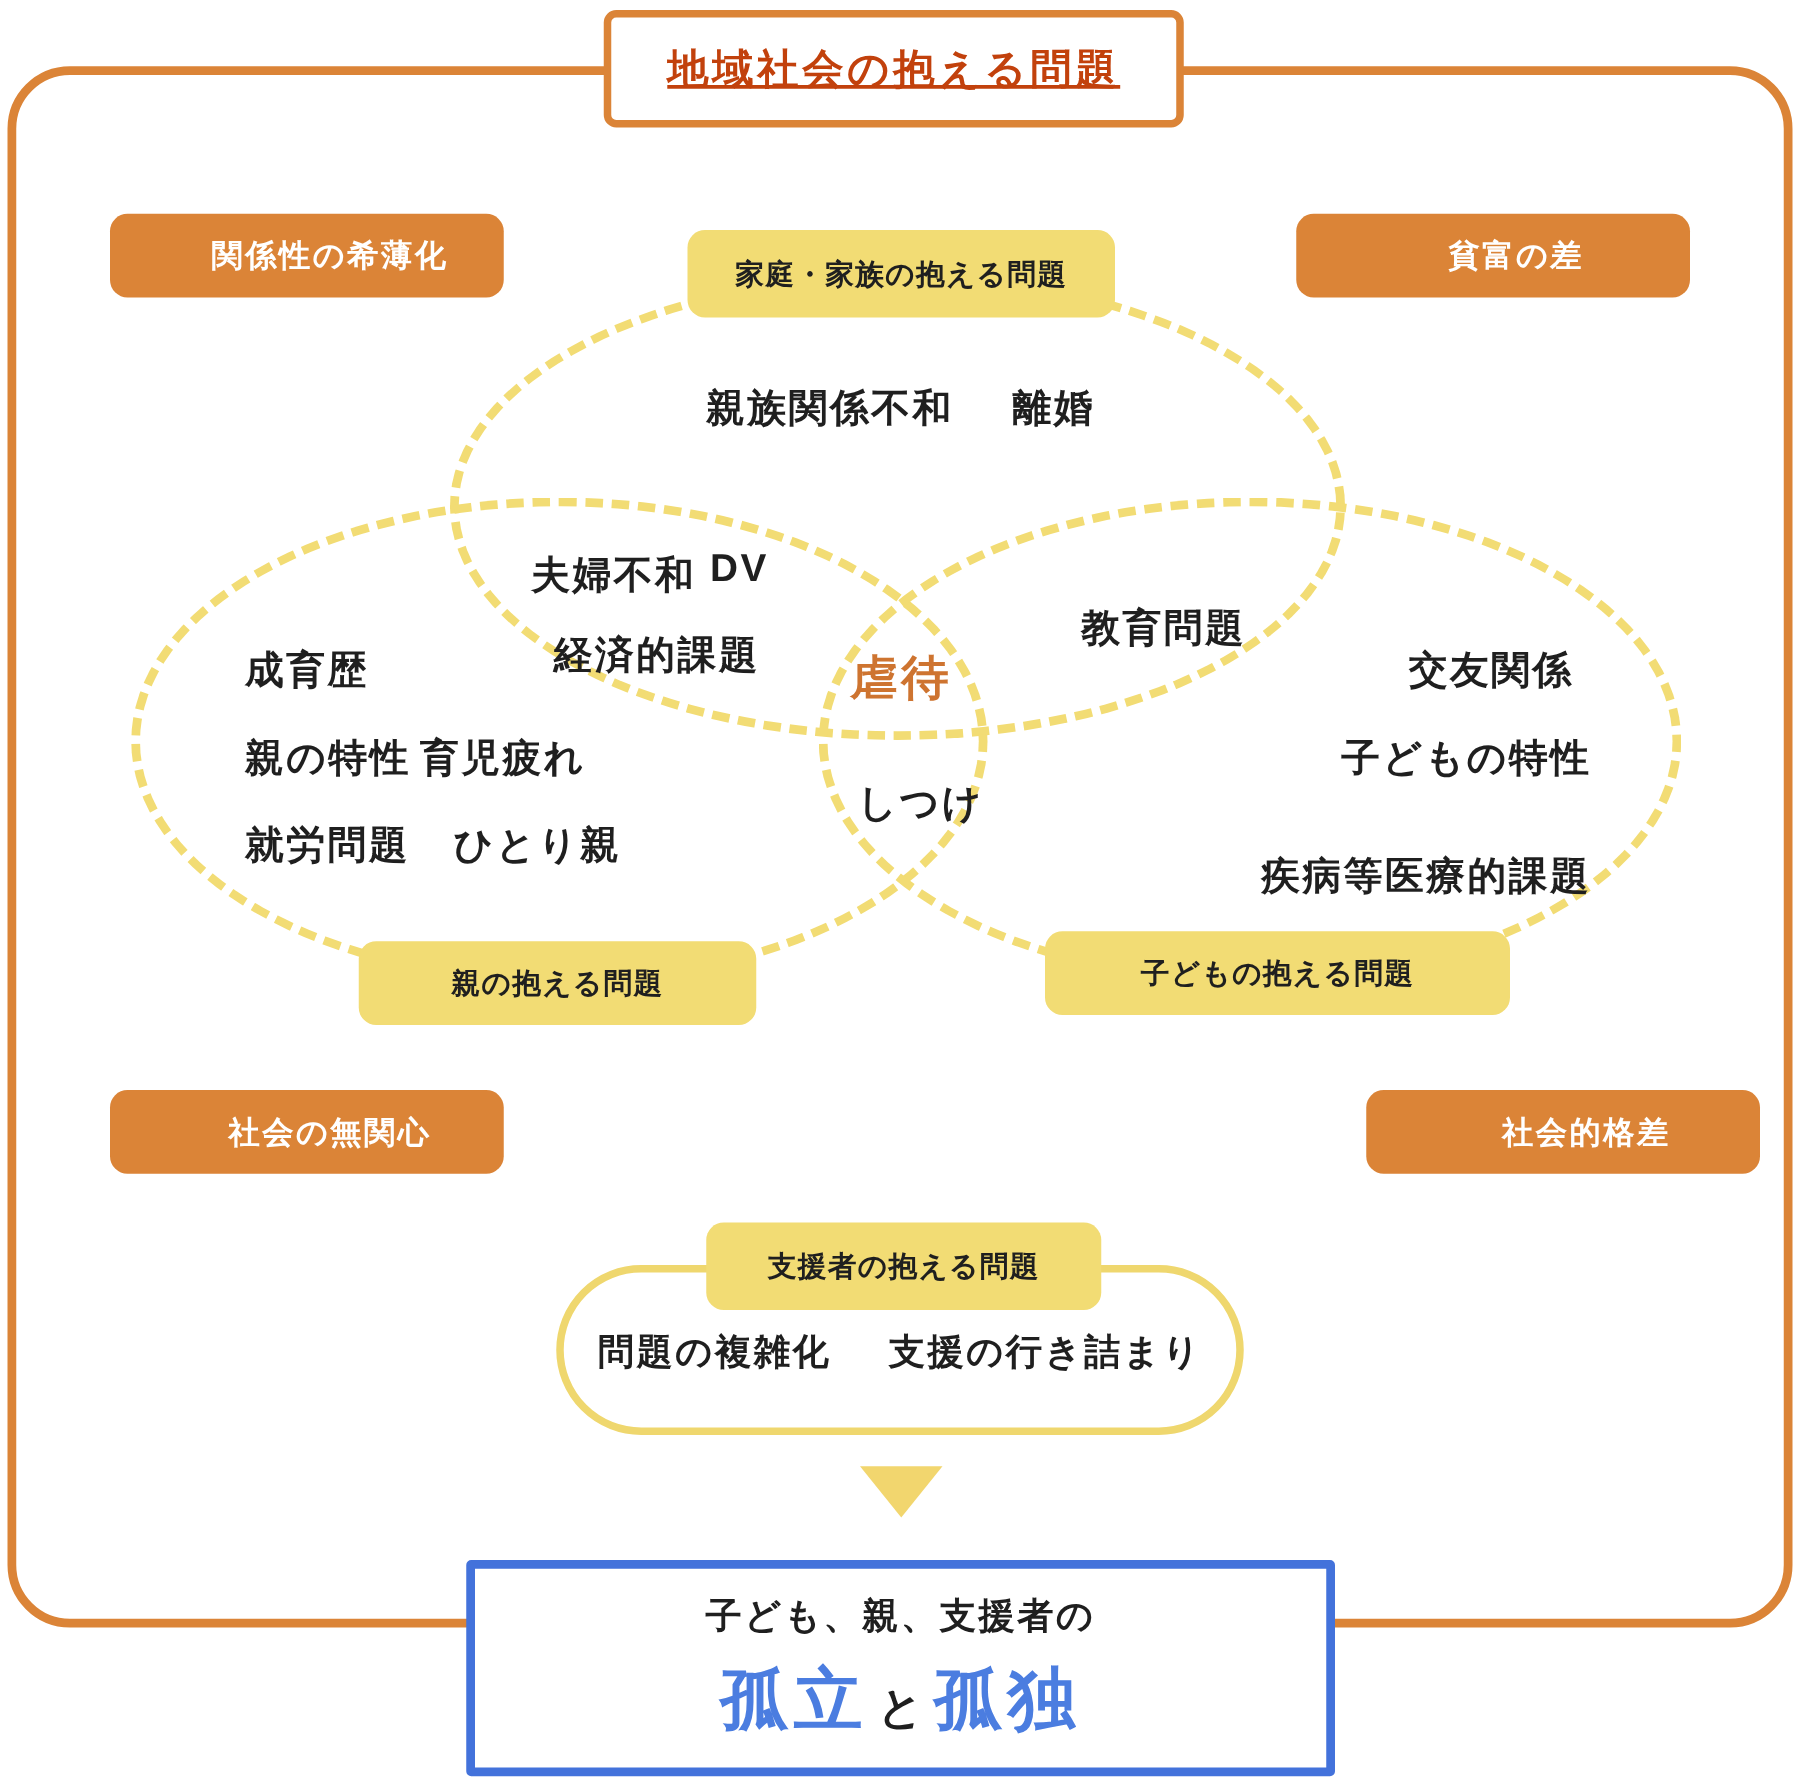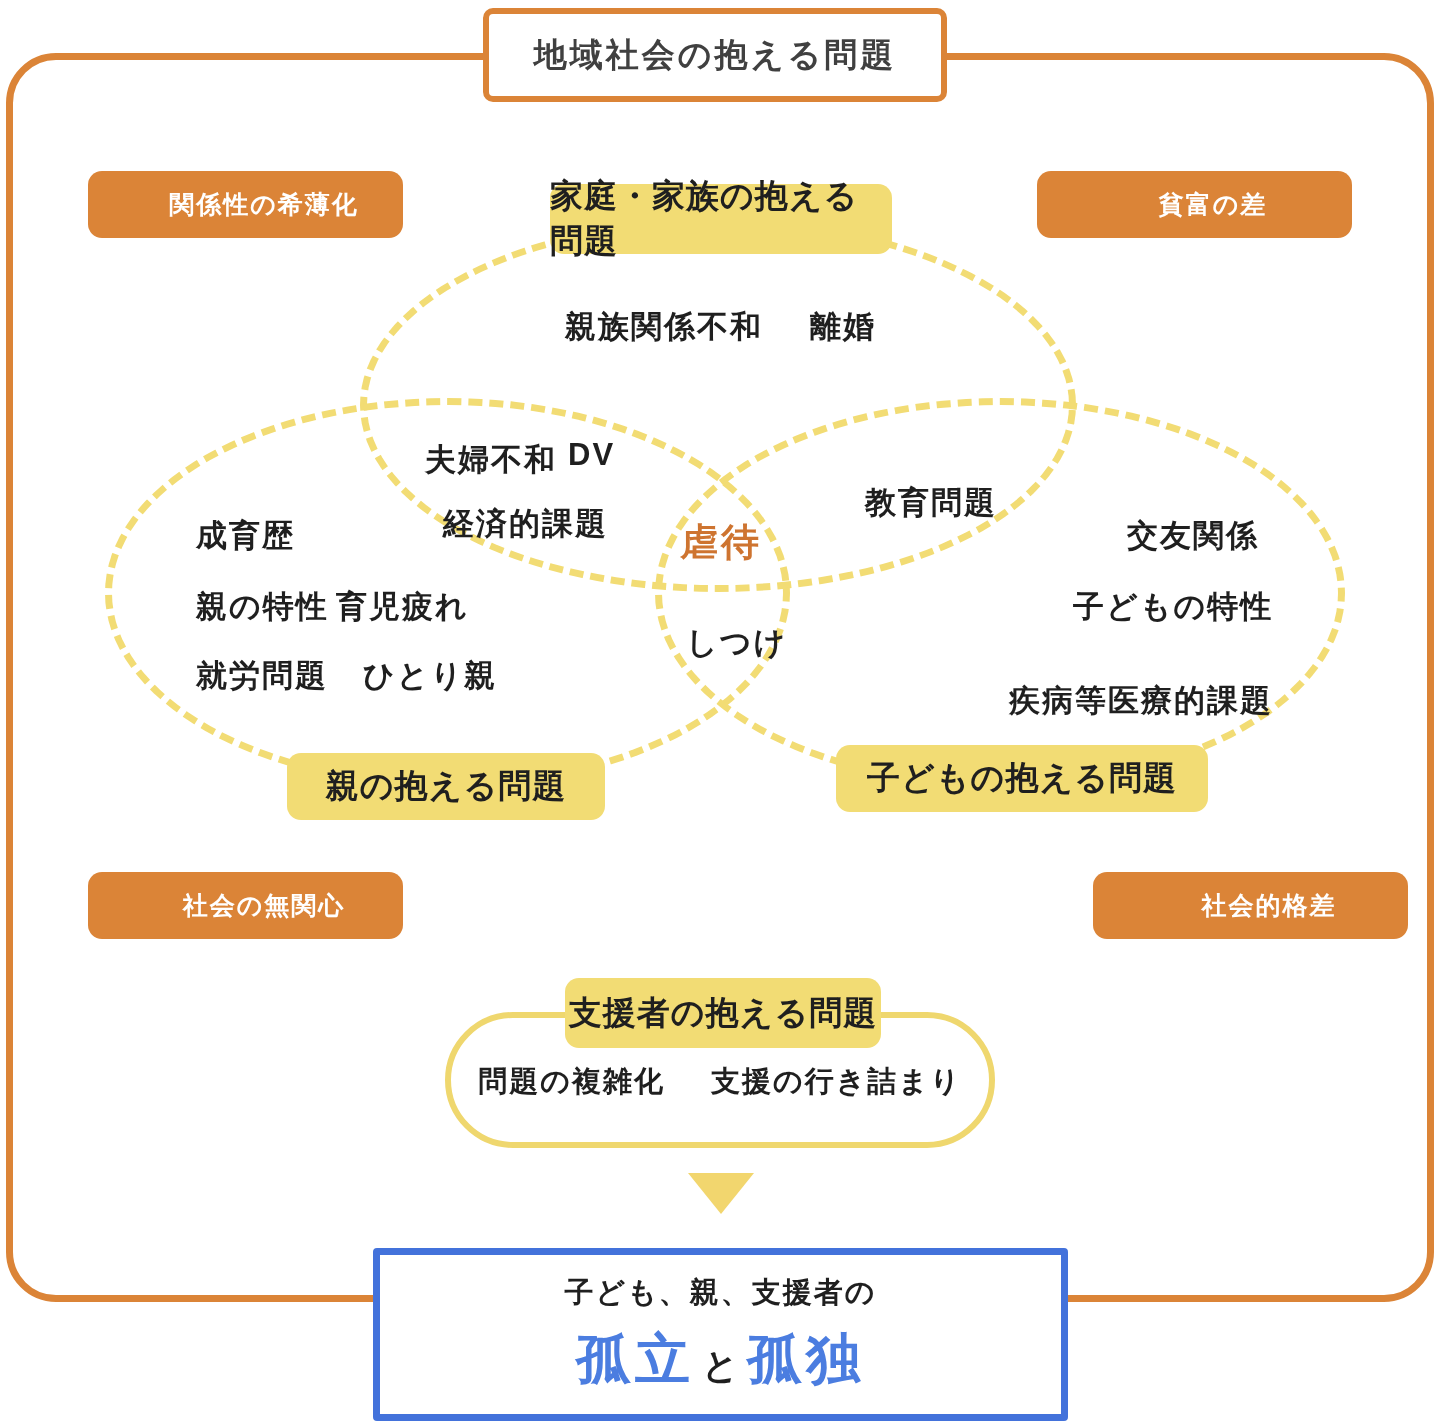--- a/index.html
+++ b/index.html
@@ -6,36 +6,36 @@
   .canvas{
     position:relative;width:1440px;height:1426px;background:#fff;overflow:hidden;
     font-family:"Liberation Sans","DejaVu Sans",sans-serif;font-weight:bold;color:#1f1f1f;
   }
   .abs{position:absolute;box-sizing:border-box;}
   
   .frame{left:6px;top:53px;width:1428px;height:1249px;border:7px solid #DB8437;border-radius:50px;background:transparent;}
   
   .title-box{left:483px;top:8px;width:464px;height:94px;border:6px solid #DB8437;border-radius:10px;background:#fff;
     display:flex;align-items:center;justify-content:center;z-index:6;}
-  .title-box span{font-size:33px;color:#404040;letter-spacing:3px;}
+  .title-box span{font-size:33px;color:#c2410c;letter-spacing:3px;text-decoration:underline;}
   
   .badge{width:315px;height:67px;background:#DB8437;border-radius:14px;display:flex;align-items:center;justify-content:center;z-index:4;padding-left:37px;}
   .badge span{color:#fff;font-size:25px;letter-spacing:2px;}
   .badge-tl{left:88px;top:171px;}
   .badge-tr{left:1037px;top:171px;}
   .badge-bl{left:88px;top:872px;}
   .badge-br{left:1093px;top:872px;}
   
   .ellipse{border:7px dashed #F2DC74;border-radius:50%;background:transparent;z-index:1;}
   .ellipse-family{left:360px;top:218px;width:716px;height:374px;}
   .ellipse-parent{left:105px;top:398px;width:685px;height:390px;}
   .ellipse-child{left:655px;top:398px;width:690px;height:390px;}
   
   .chip{background:#F2DC74;border-radius:14px;display:flex;align-items:center;justify-content:center;z-index:3;}
-  .chip span{font-size:33px;letter-spacing:1px;}
+  .chip span{font-size:23px;letter-spacing:1px;}
   .chip-family{left:550px;top:184px;width:342px;height:70px;}
   .chip-parent{left:287px;top:753px;width:318px;height:67px;}
   .chip-child{left:836px;top:745px;width:372px;height:67px;}
   .chip-supporter{left:565px;top:978px;width:316px;height:70px;}
   
   .txt{position:absolute;white-space:nowrap;font-size:31px;letter-spacing:2px;z-index:2;}
   .txt-abuse{font-size:38px;color:#CE7430;letter-spacing:3px;}
   
   .pill{left:445px;top:1012px;width:550px;height:136px;border:6px solid #EFD76E;border-radius:70px;background:transparent;z-index:2;}
   .supporter-row{left:445px;top:1062px;width:550px;display:flex;justify-content:center;gap:46px;z-index:3;}

